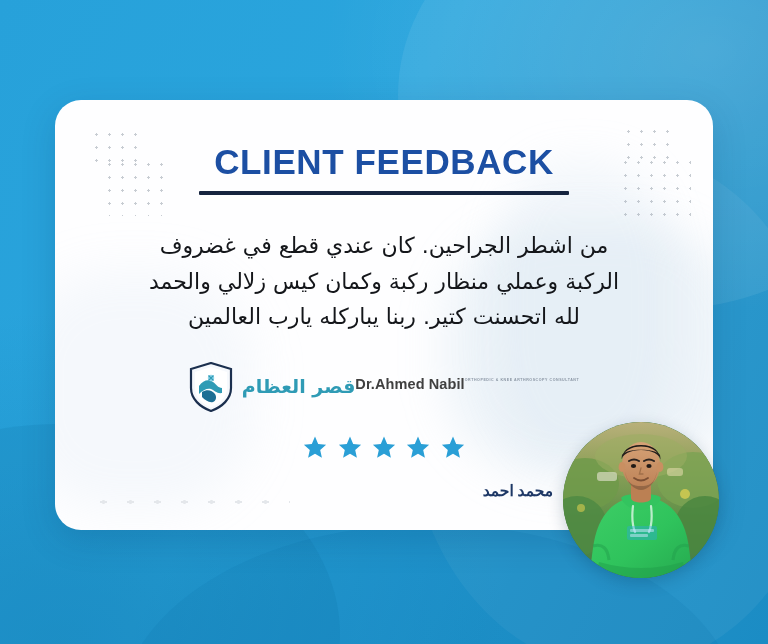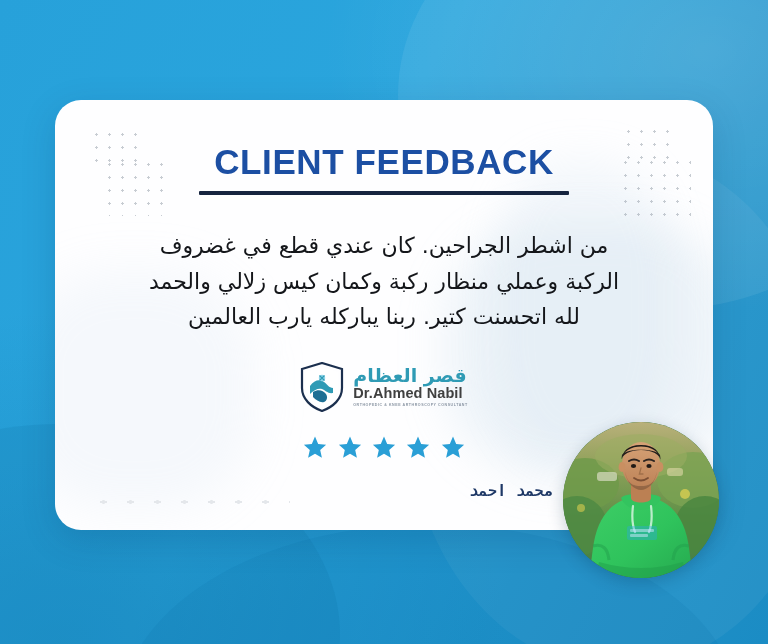--- a/index.html
+++ b/index.html
@@ -107,21 +107,21 @@
     white-space:pre-line;
   }
 
   
   #logo {
     position:absolute;
     left:0; right:0; top:262px;
     display:flex; justify-content:center; align-items:center; gap:9px;
   }
   #logo-shield { width:44px; height:50px; flex:0 0 auto; }
-  #logo-text { display:flex; flex-direction:column; align-items:flex-start; }
+  #logo-text { display:flex; flex-direction:row; align-items:flex-start; }
   #logo-ar {
     direction:rtl;
     font-family:"DejaVu Sans", sans-serif;
     font-size:19px; font-weight:bold;
     color:#2f9bb5; line-height:1.05;
   }
   #logo-en {
     font-size:14.5px; font-weight:bold;
     color:#404040; line-height:1.1; letter-spacing:.1px;
   }
@@ -136,21 +136,21 @@
     position:absolute; left:0; right:0; top:336px;
     text-align:center;
   }
   .star { display:inline-block; margin:0 3px; }
 
   
   #reviewer {
     position:absolute;
     right:160px; top:382px;
     direction:rtl;
-    font-family:Liberation Mono, monospace;
+    font-family:Liberation Serif, serif;
     font-size:15.5px; font-weight:bold;
     color:#1e3866;
   }
 
   
   #avatar {
     position:absolute;
     left:563px; top:422px;
     width:156px; height:156px;
     border-radius:50%;

